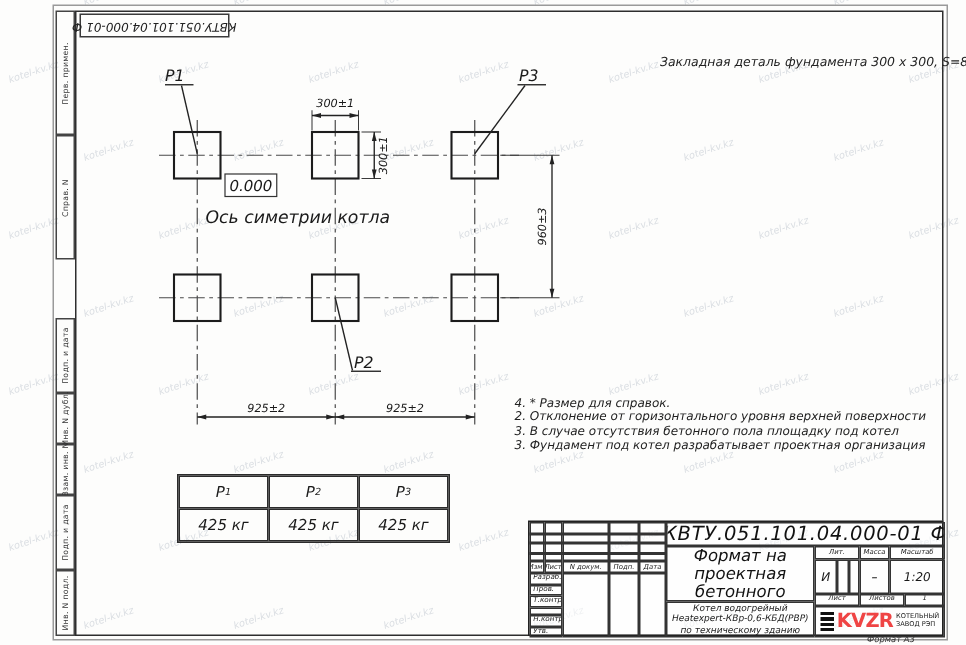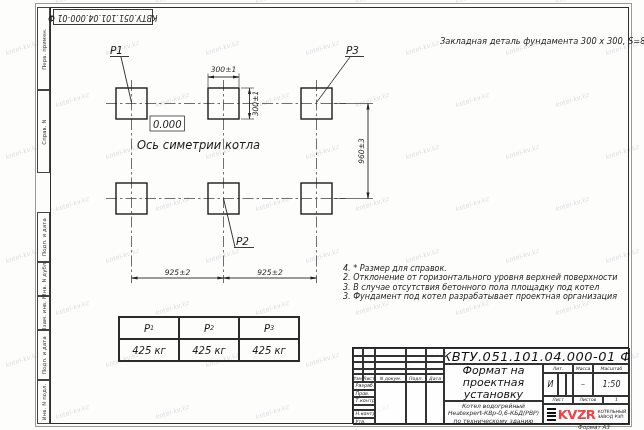--- a/index.html
+++ b/index.html
@@ -297,37 +297,37 @@
 
     <div class="c" style="left:22px;width:31px;top:34px;height:43px;"></div>
     <div class="c" style="left:53px;width:20px;top:34px;height:43px;"></div>
     <div class="c" style="left:73px;width:18px;top:34px;height:43px;"></div>
 
     <div class="c docnum" style="left:91px;width:186px;top:0;height:16px;">КВТУ.051.101.04.000-01  Ф</div>
 
     <div class="c title" style="left:91px;width:99px;top:16px;height:37px;">
       <div>Формат на</div>
       <div>проектная</div>
-      <div>установку</div>
+      <div>бетонного</div>
     </div>
 
     <div class="c subt" style="left:91px;width:99px;top:53px;height:24px;">
       <div>Котел водогрейный</div>
       <div>Heatexpert-КВр-0,6-КБД(РВР)</div>
       <div>по техническому зданию</div>
     </div>
 
     <div class="c hdr" style="left:190px;width:30px;top:16px;height:9px;">Лит.</div>
     <div class="c hdr" style="left:220px;width:20px;top:16px;height:9px;">Масса</div>
     <div class="c hdr" style="left:240px;width:37px;top:16px;height:9px;">Масштаб</div>
     <div class="c val" style="left:190px;width:15px;top:25px;height:23px;">И</div>
     <div class="c" style="left:205px;width:7.5px;top:25px;height:23px;"></div>
     <div class="c" style="left:212.5px;width:7.5px;top:25px;height:23px;"></div>
     <div class="c val" style="left:220px;width:20px;top:25px;height:23px;">–</div>
-    <div class="c val" style="left:240px;width:37px;top:25px;height:23px;">1:50</div>
+    <div class="c val" style="left:240px;width:37px;top:25px;height:23px;">1:20</div>
 
     <div class="c hdr" style="left:190px;width:30px;top:48px;height:7.5px;">Лист</div>
     <div class="c hdr" style="left:220px;width:30px;top:48px;height:7.5px;">Листов</div>
     <div class="c hdr" style="left:250px;width:27px;top:48px;height:7.5px;">1</div>
 
     <div class="c logo-cell" style="left:190px;width:87px;top:55.5px;height:21.5px;">
       <span class="logo-mark"></span>
       <span class="logo-word">KVZR</span>
       <span class="logo-cap">
         <div>КОТЕЛЬНЫЙ</div>

